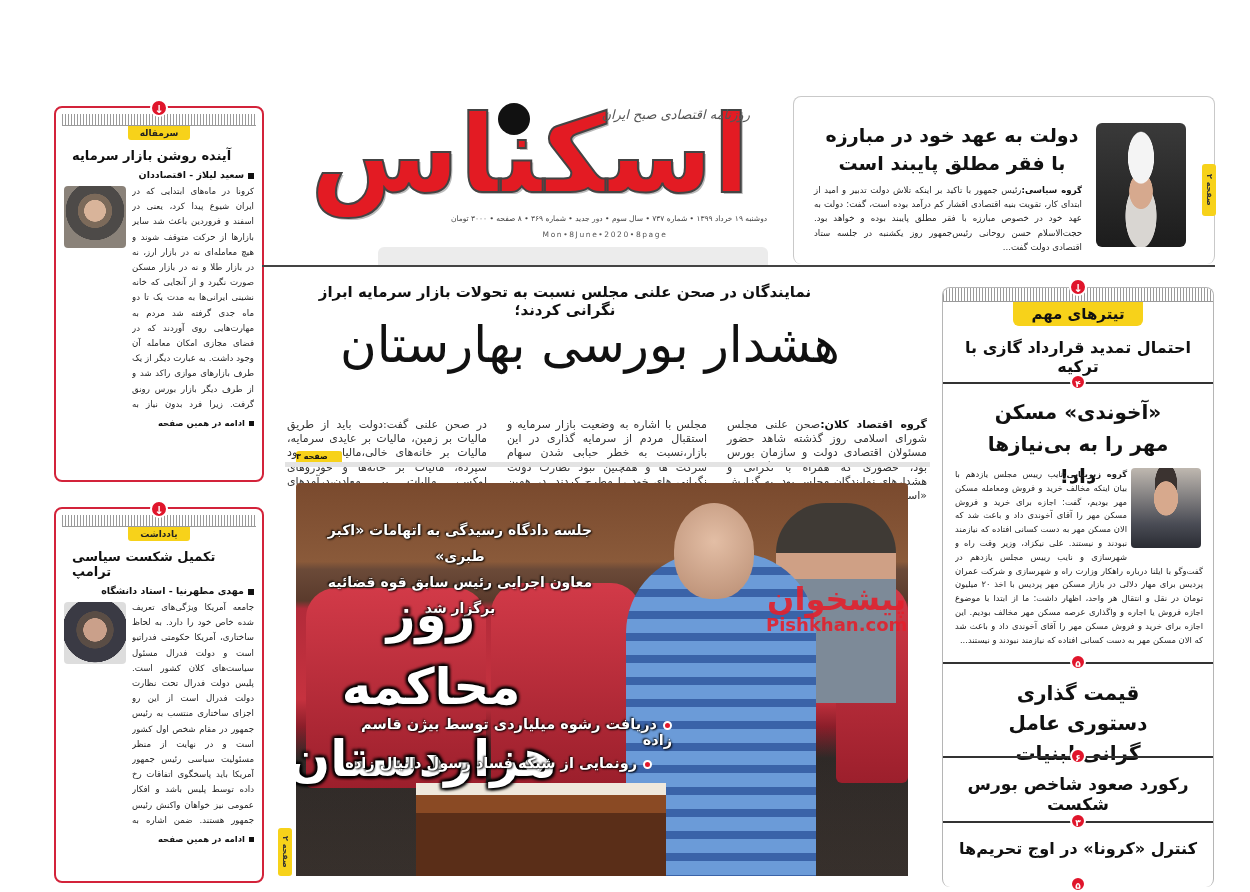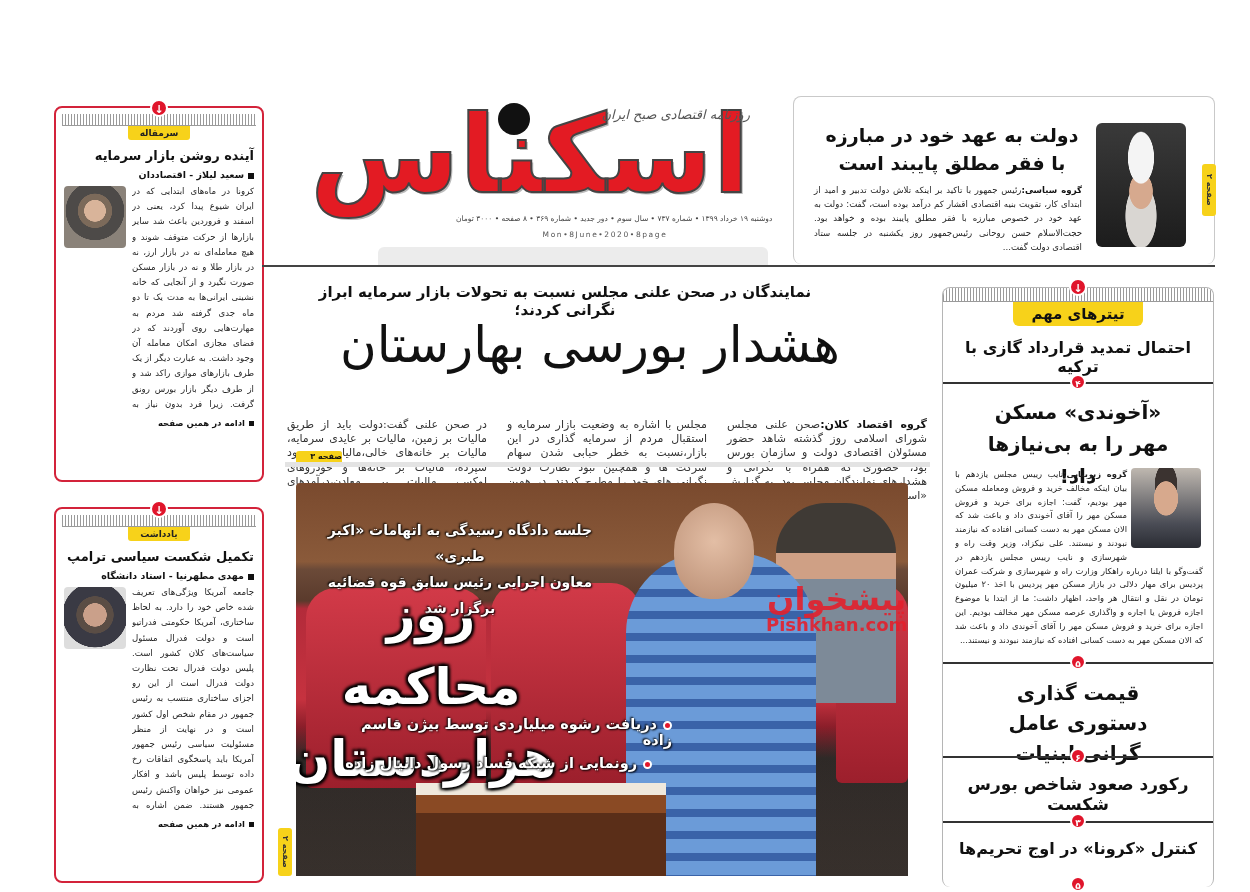--- a/index.html
+++ b/index.html
@@ -21,21 +21,21 @@
       position: absolute; top: -9px; left: 50%; margin-left: -9px;
       width: 18px; height: 18px; border-radius: 50%; background: #e0152b;
       color: #fff; font-size: 11px; line-height: 18px; text-align: center; font-weight: bold;
       border: 2px solid #fff; direction: ltr;
     }
     .tag-yellow {
       display: block; margin: 0 auto; width: 62px; text-align: center;
       background: #f7d21a; color: #222; font-size: 9px; font-weight: bold;
       padding: 2px 0; border-radius: 0 0 3px 3px;
     }
-    .side-title { text-align: right; font-weight: bold; font-size: 13px; margin: 8px 0 6px; }
+    .side-title { text-align: left; font-weight: bold; font-size: 13px; margin: 8px 8px 6px; }
     .byline { font-size: 9.5px; font-weight: bold; margin: 4px 0 4px; }
     .byline .sq { display: inline-block; width: 6px; height: 6px; background: #111; margin-left: 4px; vertical-align: middle; }
     .portrait {
       float: left; width: 62px; height: 62px; border-radius: 4px; margin: 2px 6px 2px 0;
       background: radial-gradient(circle at 50% 40%, #d9b49a 0 22%, #7c6a5a 23% 35%, #4d4a48 36% 60%, #8a8279 61%);
     }
     .body-text { font-size: 8.6px; line-height: 15.2px; text-align: justify; color: #222; }
     .cont { font-size: 8.5px; font-weight: bold; margin-top: 8px; }
     .cont .sq { display: inline-block; width: 5px; height: 5px; background: #111; margin-left: 4px; vertical-align: middle; }
 
@@ -43,21 +43,21 @@
     .masthead { position: absolute; left: 290px; top: 95px; width: 480px; height: 130px; }
     .logo-text {
       position: absolute; left: 0; top: 0; width: 480px; height: 120px;
       font-family: "DejaVu Sans", sans-serif; font-weight: bold; font-size: 108px; line-height: 120px;
       color: #e31b23; text-align: center; letter-spacing: -2px;
       -webkit-text-stroke: 2px #444;
       text-shadow: 0 0 0 #fff, 2px 2px 0 #bbb;
     }
     .logo-dot { position: absolute; left: 208px; top: 8px; width: 32px; height: 32px; border-radius: 50%; background: #111; }
     .tagline { position: absolute; right: 20px; top: 12px; font-size: 13px; color: #555; font-style: italic; }
-    .issue-line { position: absolute; left: 456px; top: 214px; width: 330px; text-align: left; font-size: 7.5px; color: #444; }
+    .issue-line { position: absolute; left: 444px; top: 214px; width: 330px; text-align: center; font-size: 7.5px; color: #444; }
     .date-en { position: absolute; left: 440px; top: 230px; width: 330px; text-align: center; font-size: 7.5px; color: #555; letter-spacing: 1.6px; direction: ltr; }
     .grey-bar { position: absolute; left: 378px; top: 247px; width: 390px; height: 20px; background: #ececec; border-radius: 6px 6px 0 0; }
 
     
     .top-right {
       position: absolute; left: 793px; top: 96px; width: 422px; height: 168px;
       border: 1px solid #c9c9c9; border-radius: 8px; border-bottom: none;
     }
     .tr-photo {
       position: absolute; right: 28px; top: 26px; width: 90px; height: 124px; border-radius: 6px;
@@ -77,21 +77,21 @@
     
     .hrule { position: absolute; left: 262px; top: 265px; width: 953px; height: 2px; background: #444; }
 
     
     .kicker { position: absolute; left: 300px; top: 283px; width: 530px; text-align: center; font-weight: bold; font-size: 15px; }
     .headline { position: absolute; left: 340px; top: 310px; width: 500px; text-align: center; font-weight: normal; font-size: 50px; line-height: 70px; letter-spacing: -1px; }
 
     .lead-cols { position: absolute; left: 285px; top: 388px; width: 642px; height: 58px; display: flex; flex-direction: row; gap: 20px; }
     .lead-col { width: 200px; font-size: 11px; line-height: 14.2px; text-align: justify; color: #333; margin-top: 30px; }
     .lead-col b { color: #111; }
-    .page3-tab { position: absolute; left: 296px; top: 451px; width: 46px; height: 12px; background: #f7d21a; border-radius: 3px 3px 0 0; font-size: 8px; font-weight: bold; text-align: right; line-height: 12px; }
+    .page3-tab { position: absolute; left: 296px; top: 451px; width: 46px; height: 12px; background: #f7d21a; border-radius: 3px 3px 0 0; font-size: 8px; font-weight: bold; text-align: left; line-height: 12px; }
     .lead-bottom { position: absolute; left: 285px; top: 462px; width: 645px; height: 5px; background: #e3e3e3; }
 
     
     .main-photo {
       position: absolute; left: 296px; top: 483px; width: 612px; height: 393px; overflow: hidden; border-radius: 4px 4px 0 0;
       background:
         linear-gradient(180deg, rgba(0,0,0,0) 60%, rgba(40,30,25,0.25) 100%),
         linear-gradient(180deg, #7a4a2e 0%, #8a5a3a 20%, #6b4a38 22%, #5a3a2c 30%, #b32b3a 32%, #c6323f 55%, #8c1e2a 62%, #2f2a28 70%, #3c3632 100%);
       padding-left: 48px;
     }

